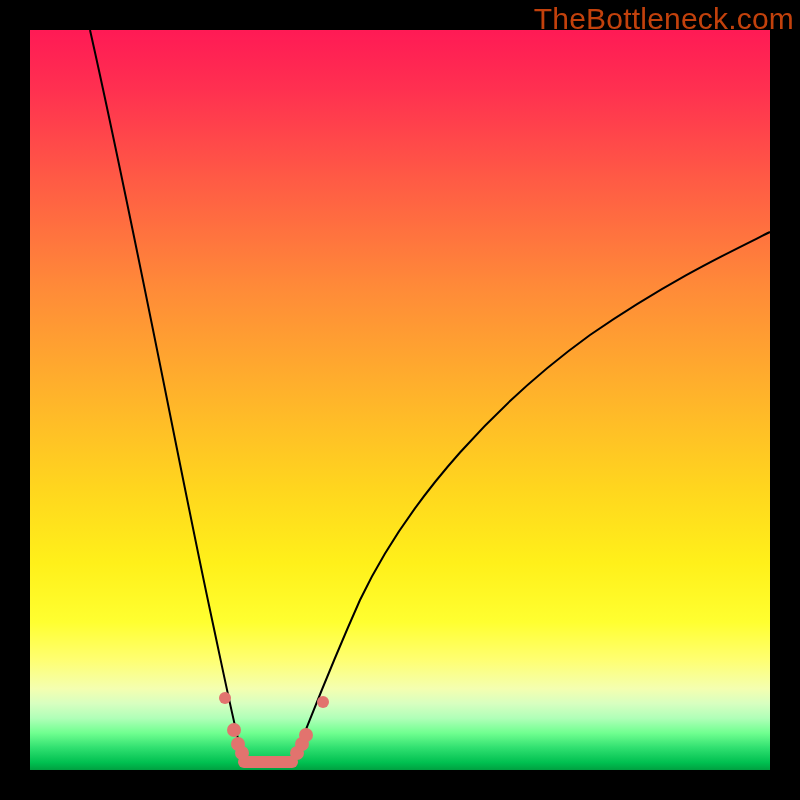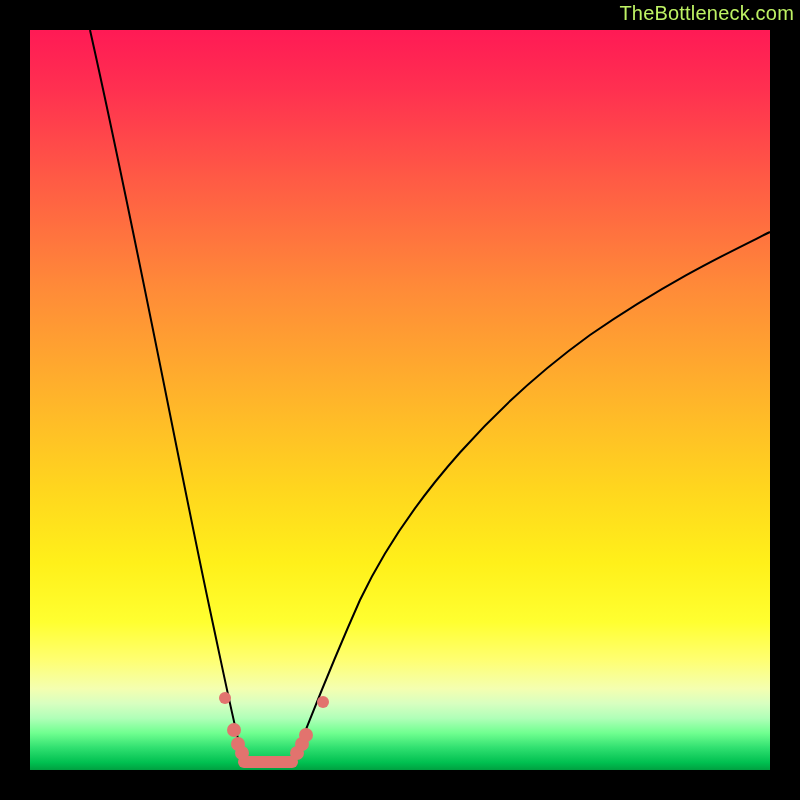--- a/index.html
+++ b/index.html
@@ -34,22 +34,22 @@
       #70ff90 95%,
       #30e070 97%,
       #00c050 99%,
       #00a040 100%
     );
   }
   .watermark {
     position: absolute;
     top: 2px;
     right: 6px;
-    color: #bef264;
-    font-size: 20px;
+    color: #c2410c;
+    font-size: 30px;
     font-weight: 500;
     letter-spacing: 0.2px;
     user-select: none;
   }
   svg.curve {
     position: absolute;
     left: 0;
     top: 0;
     width: 740px;
     height: 740px;

